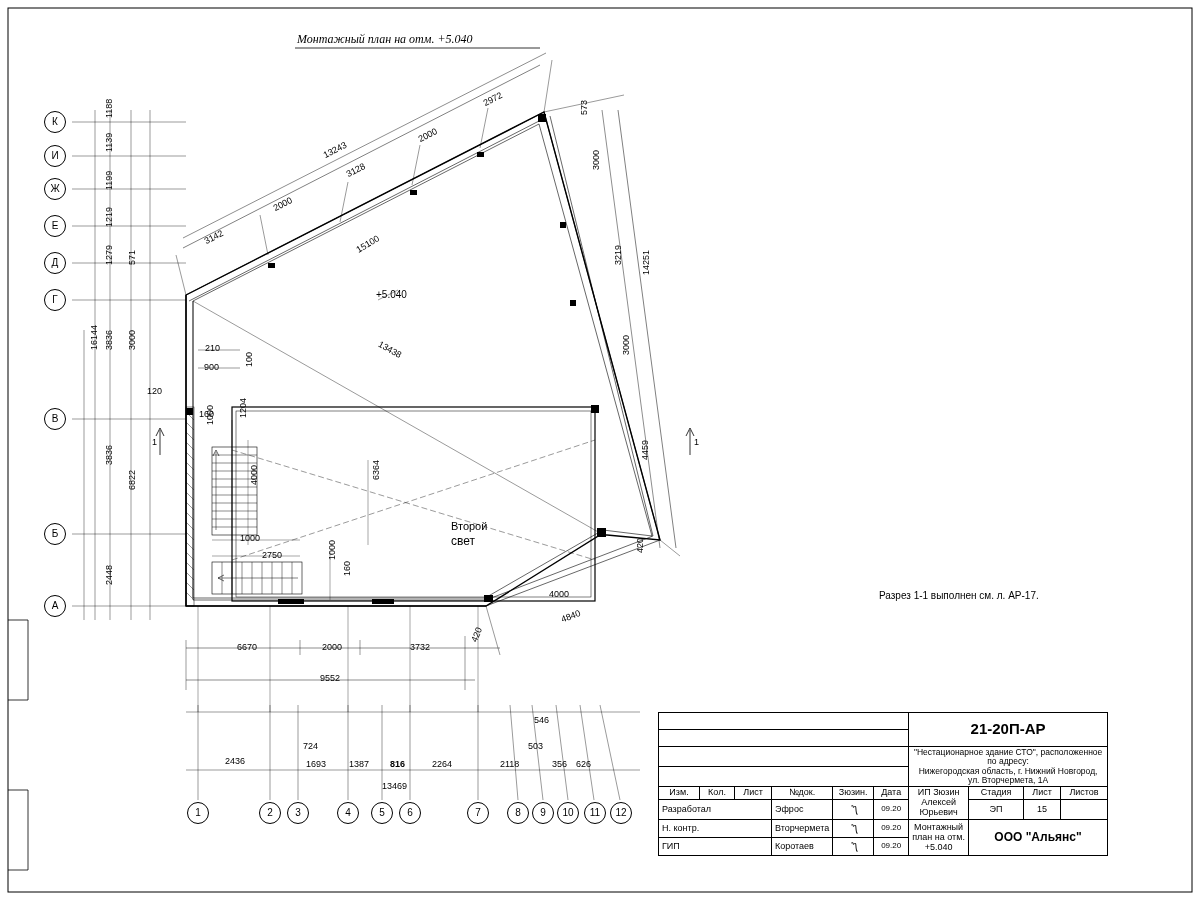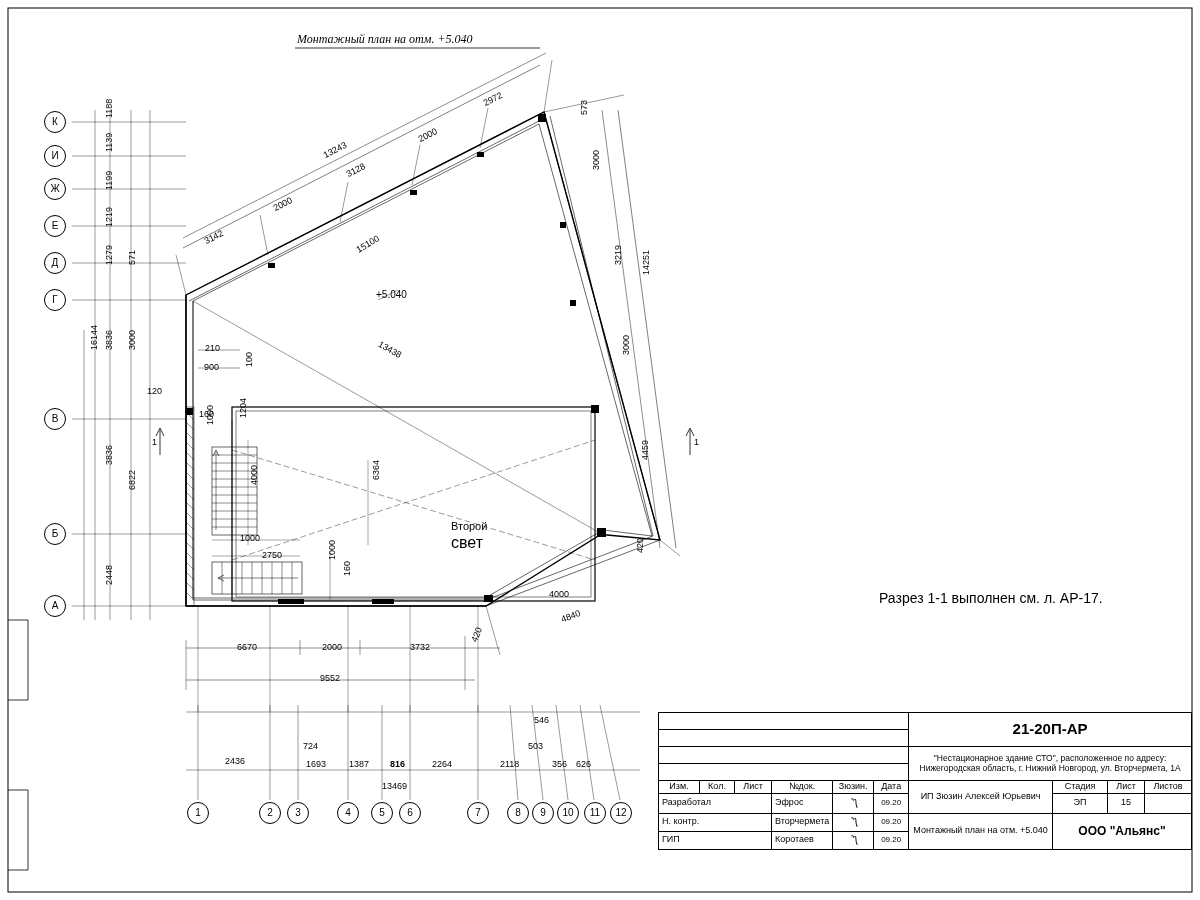--- a/index.html
+++ b/index.html
@@ -256,23 +256,23 @@
       <line x1="212" y1="540" x2="300" y2="540" stroke="#000" stroke-width="0.35"></line>
       <line x1="212" y1="556" x2="300" y2="556" stroke="#000" stroke-width="0.35"></line>
     </g>
   </svg>
 
   <div class="txt title-note" style="left:297px; top:33px;">Монтажный план на отм. +5.040</div>
 
   <div class="txt" style="left:376px; top:290px; font-size:10px;">+5.040</div>
 
   <div class="txt" style="left:451px; top:521px; font-size:11px;">Второй</div>
-  <div class="txt" style="left:451px; top:535px; font-size:16px;">свет</div>
-
-  <div class="txt" style="left:843px; top:591px; font-size:14px;padding-left:36px;">Разрез 1-1 выполнен см. л. АР-17.</div>
+  <div class="txt" style="left:451px; top:535px; font-size:12px;">свет</div>
+
+  <div class="txt" style="left:843px; top:591px; font-size:10px;padding-left:36px;">Разрез 1-1 выполнен см. л. АР-17.</div>
 
   <div class="txt" style="left:152px; top:438px;">1</div>
   <div class="txt" style="left:694px; top:438px;">1</div>
 
   <div class="bubble" style="left:44px; top:111px;">К</div>
   <div class="bubble" style="left:44px; top:145px;">И</div>
   <div class="bubble" style="left:44px; top:178px;">Ж</div>
   <div class="bubble" style="left:44px; top:215px;">Е</div>
   <div class="bubble" style="left:44px; top:252px;">Д</div>
   <div class="bubble" style="left:44px; top:289px;">Г</div>
@@ -353,21 +353,21 @@
   <div class="txt dim" style="left:349px; top:760px;">1387</div>
   <div class="txt dim" style="left:390px; top:760px;font-weight:bold;">816</div>
   <div class="txt dim" style="left:432px; top:760px;">2264</div>
   <div class="txt dim" style="left:500px; top:760px;">2118</div>
   <div class="txt dim" style="left:528px; top:742px;">503</div>
   <div class="txt dim" style="left:552px; top:760px;">356</div>
   <div class="txt dim" style="left:576px; top:760px;">626</div>
   <div class="txt dim" style="left:534px; top:716px;">546</div>
   <div class="txt dim" style="left:382px; top:782px;">13469</div>
 
-  <table class="stamp" style="left:658px; top:712px; width:534px;padding-left:14px;">
+  <table class="stamp" style="left:658px; top:712px; width:450px;padding-left:14px;">
     <tbody>
         <tr>
       <td colspan="6" style="height:14px;"></td>
       <td colspan="5" rowspan="2" class="center big">21-20П-АР</td>
     </tr>
     <tr>
       <td colspan="6" style="height:14px;"></td>
     </tr>
     <tr>
       <td colspan="6" style="height:14px;"></td>

